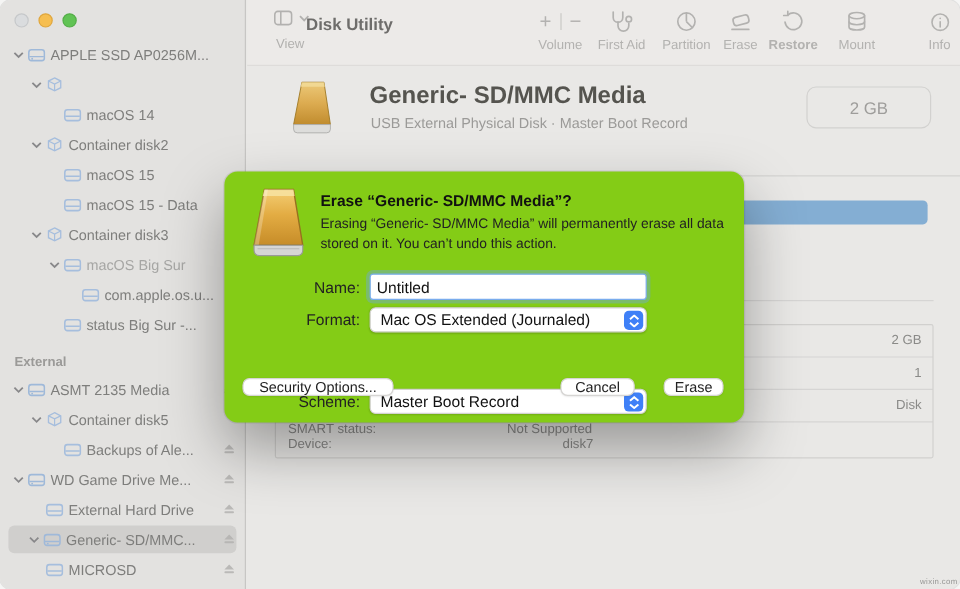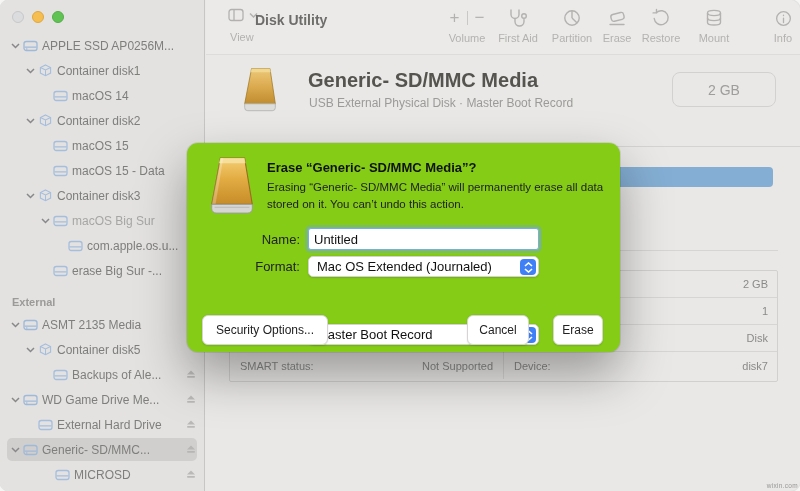--- a/index.html
+++ b/index.html
@@ -41,21 +41,21 @@
   .devicon{position:absolute;left:31px;top:9px;}
   .devtitle{position:absolute;left:102px;top:14px;font-size:20px;font-weight:700;color:#55544f;}
   .devsub{position:absolute;left:103px;top:41px;font-size:12px;color:#9b9a98;}
   .capbadge{position:absolute;right:24px;top:17px;width:104px;height:35px;border:1px solid #d2d1cf;border-radius:8px;
             display:flex;align-items:center;justify-content:center;font-size:14px;color:#9e9d9b;}
   
   .usagebar{position:absolute;left:23px;top:167px;width:544px;height:20px;background:#84aed3;border-radius:4px;}
   .hr2{position:absolute;left:23px;top:250px;width:549px;height:1px;background:rgba(0,0,0,.08);}
   .infotable{position:absolute;left:23px;top:270px;width:549px;height:112px;border:1px solid rgba(0,0,0,.10);border-radius:2px;}
   .irow{position:relative;display:flex;height:27px;border-bottom:1px solid rgba(0,0,0,.08);font-size:11px;color:#8a8a88;}
-  .irow:last-child{border-bottom:none;}
+  .irow:last-child{border-bottom:none;flex-direction:column;}
   .ic{display:flex;align-items:center;}
   .ll{width:110px;padding-left:10px;}
   .lv{flex:1;justify-content:flex-end;padding-right:10px;}
   .coldiv{width:1px;background:rgba(0,0,0,.08);}
   .rl{width:110px;padding-left:10px;}
   .rv{flex:1;justify-content:flex-end;padding-right:9px;}
   .ihalf{display:flex;width:50%;}
   
   .dialog{position:absolute;left:187px;top:143px;width:433px;height:209px;background:#84cc16;border-radius:11px;
           box-shadow:0 22px 50px rgba(0,0,0,.35),0 0 0 1px rgba(0,0,0,.08);}
@@ -67,21 +67,21 @@
   .frow.format{top:113px;}
   .frow.scheme{top:139px;margin-top:42px;}
   .flabel{width:121px;text-align:right;padding-right:8px;font-size:13px;color:#222;flex:none;}
   .tfield{width:231px;height:22px;border:1.5px solid #7aaced;border-radius:3px;background:#fff;
           box-shadow:0 0 0 3px rgba(110,165,235,.4);font-size:13px;color:#111;padding:0 5px;outline:none;}
   .popup{position:relative;width:231px;height:21px;background:#fff;border:1px solid #d4d3d1;border-radius:5px;
          box-shadow:0 .5px 1.5px rgba(0,0,0,.15);display:flex;align-items:center;font-size:13px;color:#111;padding-left:8px;}
   .stepper{position:absolute;right:2px;top:2px;width:16px;height:16px;border-radius:4px;background:#3f80f7;
            display:flex;flex-direction:column;align-items:center;justify-content:center;gap:1px;}
   .dfooter{position:absolute;left:0;top:172px;width:100%;height:24px;}
-  .btn{position:absolute;height:30px;background:#fff;border:1px solid #d6d5d3;border-radius:6px;
+  .btn{position:absolute;height:15px;background:#fff;border:1px solid #d6d5d3;border-radius:6px;
        box-shadow:0 .5px 1.5px rgba(0,0,0,.12);display:flex;align-items:center;justify-content:center;
        font-size:12px;color:#222;padding:0 13px;white-space:nowrap;}
   .btn.security{left:15px;}
   .btn.cancel{left:280px;width:62px;}
   .btn.erase{left:366px;width:50px;}
   .watermark{position:absolute;right:2px;bottom:2px;font-size:6.5px;color:#969694;letter-spacing:.3px;}
 </style>
 </head>
 <body>
 
@@ -116,21 +116,20 @@
             <svg width="9" height="6" viewBox="0 0 9 6">
               <polyline points="1,1 4.5,4.5 8,1" fill="none" stroke="#88888a" stroke-width="1.5"></polyline>
             </svg>
           </span>
           <span class="sicon">
             <svg width="13" height="13" viewBox="0 0 14 14">
               <path d="M7 1 L12.5 3.8 V9.8 L7 12.6 L1.5 9.8 V3.8 Z" fill="none" stroke="#a6bedd" stroke-width="1.2"></path>
               <path d="M1.5 3.8 L7 6.5 L12.5 3.8 M7 6.5 V12.6" fill="none" stroke="#a6bedd" stroke-width="1.1"></path>
             </svg>
           </span>
-          <span class="slabel">Container disk1</span>
         </div>
         <div class="srow" style="padding-left: 38px;">
           <span class="rowbg"></span>
           <span class="chev"></span>
           <span class="sicon">
             <svg width="15" height="12" viewBox="0 0 15 12">
               <rect x="1" y="1.5" width="13" height="9" rx="2.2" fill="none" stroke="#a6bedd" stroke-width="1.3"></rect>
               <line x1="1.5" y1="6.8" x2="13.5" y2="6.8" stroke="#a6bedd" stroke-width="1.2"></line>
             </svg>
           </span>
@@ -216,21 +215,21 @@
         </div>
         <div class="srow" style="padding-left: 38px;">
           <span class="rowbg"></span>
           <span class="chev"></span>
           <span class="sicon">
             <svg width="15" height="12" viewBox="0 0 15 12">
               <rect x="1" y="1.5" width="13" height="9" rx="2.2" fill="none" stroke="#a6bedd" stroke-width="1.3"></rect>
               <line x1="1.5" y1="6.8" x2="13.5" y2="6.8" stroke="#a6bedd" stroke-width="1.2"></line>
             </svg>
           </span>
-          <span class="slabel">erase Big Sur -...</span>
+          <span class="slabel">status Big Sur -...</span>
         </div>
         <div class="section-label">External</div>
         <div class="srow" style="padding-left: 8px;">
           <span class="rowbg"></span>
           <span class="chev">
             <svg width="9" height="6" viewBox="0 0 9 6">
               <polyline points="1,1 4.5,4.5 8,1" fill="none" stroke="#88888a" stroke-width="1.5"></polyline>
             </svg>
           </span>
           <span class="sicon">
@@ -304,41 +303,41 @@
               <rect x="1" y="1.5" width="13" height="9" rx="2.2" fill="none" stroke="#a6bedd" stroke-width="1.3"></rect>
               <line x1="1.5" y1="6.8" x2="13.5" y2="6.8" stroke="#a6bedd" stroke-width="1.2"></line>
             </svg>
           </span>
           <span class="slabel">External Hard Drive</span>
           <span class="eject"><svg width="10" height="9" viewBox="0 0 10 9">
               <polygon points="5,0.5 9,4.5 1,4.5" fill="#b1b0ae"></polygon>
               <rect x="1" y="6" width="8" height="1.7" rx=".8" fill="#b1b0ae"></rect>
             </svg></span>
         </div>
-        <div class="srow selected" style="padding-left: 8px;">
+        <div class="srow selected" style="padding-left: 21px;">
           <span class="rowbg"></span>
           <span class="chev">
             <svg width="9" height="6" viewBox="0 0 9 6">
               <polyline points="1,1 4.5,4.5 8,1" fill="none" stroke="#88888a" stroke-width="1.5"></polyline>
             </svg>
           </span>
           <span class="sicon">
             <svg width="15" height="12" viewBox="0 0 15 12">
               <rect x="1" y="1.5" width="13" height="9" rx="2.2" fill="none" stroke="#9fb9d9" stroke-width="1.3"></rect>
               <line x1="1.5" y1="7.2" x2="13.5" y2="7.2" stroke="#9fb9d9" stroke-width="1.2"></line>
               <circle cx="3.8" cy="9" r=".8" fill="#9fb9d9"></circle>
             </svg>
           </span>
           <span class="slabel">Generic- SD/MMC...</span>
           <span class="eject"><svg width="10" height="9" viewBox="0 0 10 9">
               <polygon points="5,0.5 9,4.5 1,4.5" fill="#b1b0ae"></polygon>
               <rect x="1" y="6" width="8" height="1.7" rx=".8" fill="#b1b0ae"></rect>
             </svg></span>
         </div>
-        <div class="srow" style="padding-left: 40px;">
+        <div class="srow" style="padding-left: 23px;">
           <span class="rowbg"></span>
           <span class="chev"></span>
           <span class="sicon">
             <svg width="15" height="12" viewBox="0 0 15 12">
               <rect x="1" y="1.5" width="13" height="9" rx="2.2" fill="none" stroke="#a6bedd" stroke-width="1.3"></rect>
               <line x1="1.5" y1="6.8" x2="13.5" y2="6.8" stroke="#a6bedd" stroke-width="1.2"></line>
             </svg>
           </span>
           <span class="slabel">MICROSD</span>
           <span class="eject"><svg width="10" height="9" viewBox="0 0 10 9">
@@ -395,21 +394,21 @@
           </div>
           <div class="tool" style="left: 411px;">
             <span class="ticon">
               <svg width="22" height="20" viewBox="0 0 22 20" fill="none" stroke="#b3b2b0" stroke-width="1.4" stroke-linecap="round">
                 <rect x="5" y="5.5" width="13" height="7" rx="2.5" transform="rotate(-14 11 9)"></rect>
                 <path d="M4 16.5h14"></path>
               </svg>
             </span>
             <span class="tlabel">Erase</span>
           </div>
-          <div class="tool" style="left: 455px;">
+          <div class="tool" style="left: 455px; font-weight: bold;">
             <span class="ticon">
               <svg width="20" height="20" viewBox="0 0 20 20" fill="none" stroke="#b3b2b0" stroke-width="1.4" stroke-linecap="round">
                 <path d="M5.5 4.5a7 7 0 1 1-2.3 6"></path>
                 <path d="M5.5 1.5v3.4H2.1"></path>
               </svg>
             </span>
             <span class="tlabel">Restore</span>
           </div>
           <div class="tool" style="left: 508px;">
             <span class="ticon">

